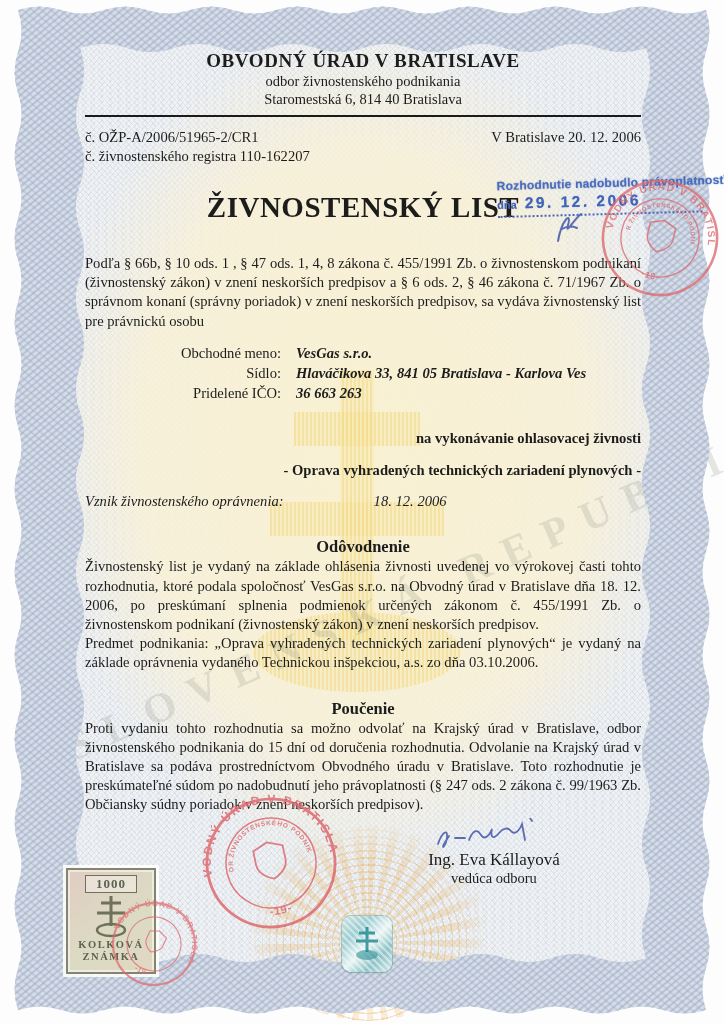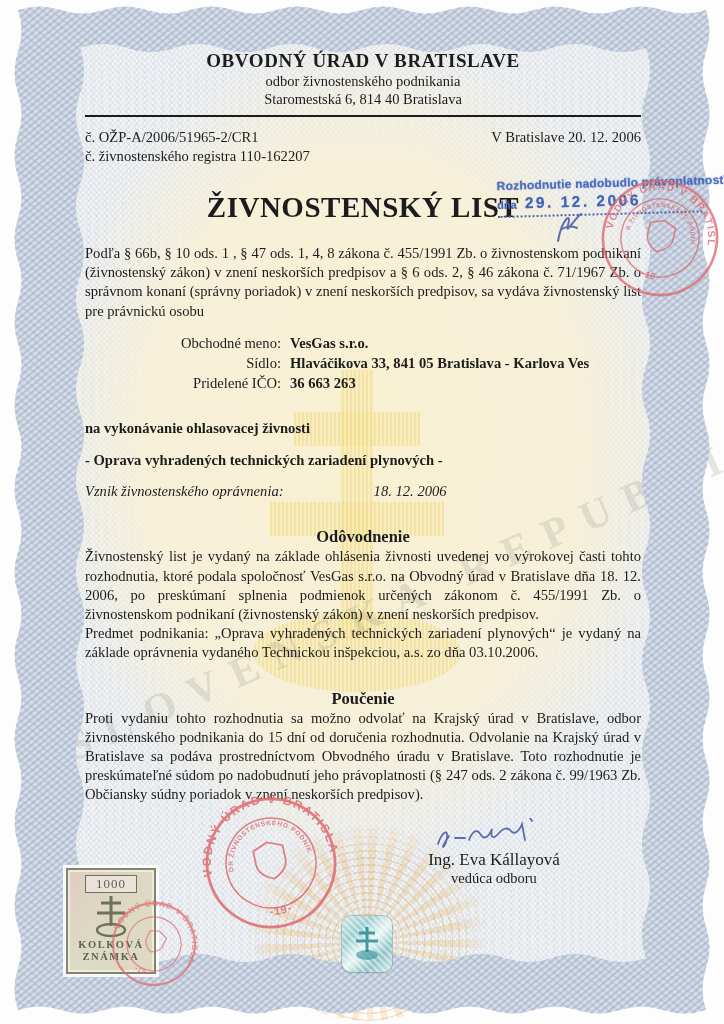--- a/index.html
+++ b/index.html
@@ -28,26 +28,26 @@
     mask-image:radial-gradient(circle at 50% 60%, #000 52%, transparent 74%);}
   
   .content{position:absolute;left:85px;width:556px;top:50px;z-index:5;font-size:14.6px;line-height:19.2px;}
   .office{font-size:19px;line-height:22px;font-weight:bold;text-align:center;letter-spacing:.6px;}
   .dept,.addr{font-size:14.5px;line-height:18px;text-align:center;}
   .rule{border:0;border-top:2.2px solid #1b1b1b;margin:7px 0 0 0;}
   .refs{display:flex;justify-content:space-between;margin-top:11px;}
   .refs .left div{line-height:19px;}
   .doc-title{margin-top:24px;text-align:center;font-size:29px;line-height:34px;font-weight:bold;letter-spacing:.5px;}
   .para{margin:0;text-align:justify;}
-  .intro{margin-top:20px;}
+  .intro{margin-top:30px;}
   .details{margin-top:12px;}
   .drow{display:flex;line-height:20px;}
   .dlabel{width:155px;text-align:right;flex:0 0 auto;padding-left:41px;}
-  .dvalue{margin-left:9px;font-weight:bold;}
-  .center-bold{text-align:left;font-weight:bold;}
+  .dvalue{margin-left:15px;font-weight:bold;font-style:italic;}
+  .center-bold{text-align:right;font-weight:bold;}
   .type-line{margin-top:26px;}
   .trade-line{margin-top:13px;}
   .vznik{margin-top:12px;display:flex;font-style:italic;}
   .vznik .vdate{margin-left:62px;padding-left:28px;}
   .sect-head{margin-top:26px;text-align:center;font-weight:bold;font-size:16.5px;line-height:20px;}
   .sect-para{}
   
   .blue-stamp{position:absolute;left:497px;top:176px;width:224px;z-index:6;transform:rotate(-1.6deg);
     color:#3f63b8;font-family:"Liberation Sans",sans-serif;}
   .blue-stamp .l1{font-size:12px;font-weight:bold;letter-spacing:.2px;white-space:nowrap;
@@ -63,21 +63,21 @@
   .sig-role{font-size:14.5px;line-height:18px;}
   .hand{position:absolute;z-index:8;pointer-events:none;}
   
   .kolok{position:absolute;left:66px;top:868px;width:86px;height:102px;z-index:5;
     background:
       linear-gradient(140deg, rgba(214,170,170,.35), rgba(200,210,170,.35) 60%, rgba(214,190,160,.3)),
       #e6e0d0;
     border:2px solid #83856c;box-shadow:0 0 0 3px rgba(255,255,255,.85), inset 0 0 0 2px rgba(255,255,255,.5);
     display:flex;flex-direction:column;align-items:center;color:#5f6250;
     font-family:"Liberation Serif",serif;}
-  .kolok .val{margin-top:5px;border:1.5px solid #6f7158;padding:0 10px;font-size:13px;font-weight:normal;
+  .kolok .val{margin-top:5px;border:1.5px solid #6f7158;padding:0 10px;font-size:13px;font-weight:bold;
     letter-spacing:1px;background:rgba(255,255,255,.35);}
   .kolok .emblem{flex:1;display:flex;align-items:center;}
   .kolok .kname{font-size:10.5px;font-weight:bold;letter-spacing:1.5px;line-height:12px;text-align:center;
     margin-bottom:9px;}
   
   .holo{position:absolute;left:342px;top:916px;width:50px;height:56px;z-index:6;border-radius:9px;
     background:
       repeating-linear-gradient(45deg, rgba(255,255,255,.45) 0 2px, rgba(255,255,255,0) 2px 5px),
       linear-gradient(135deg,#cfe5e1 0%,#9dced2 28%,#e9f5f3 52%,#8fc3c8 74%,#d5ebe9 100%);
     box-shadow:0 0 0 1px rgba(110,155,155,.45), 0 1px 2px rgba(60,90,90,.25);

